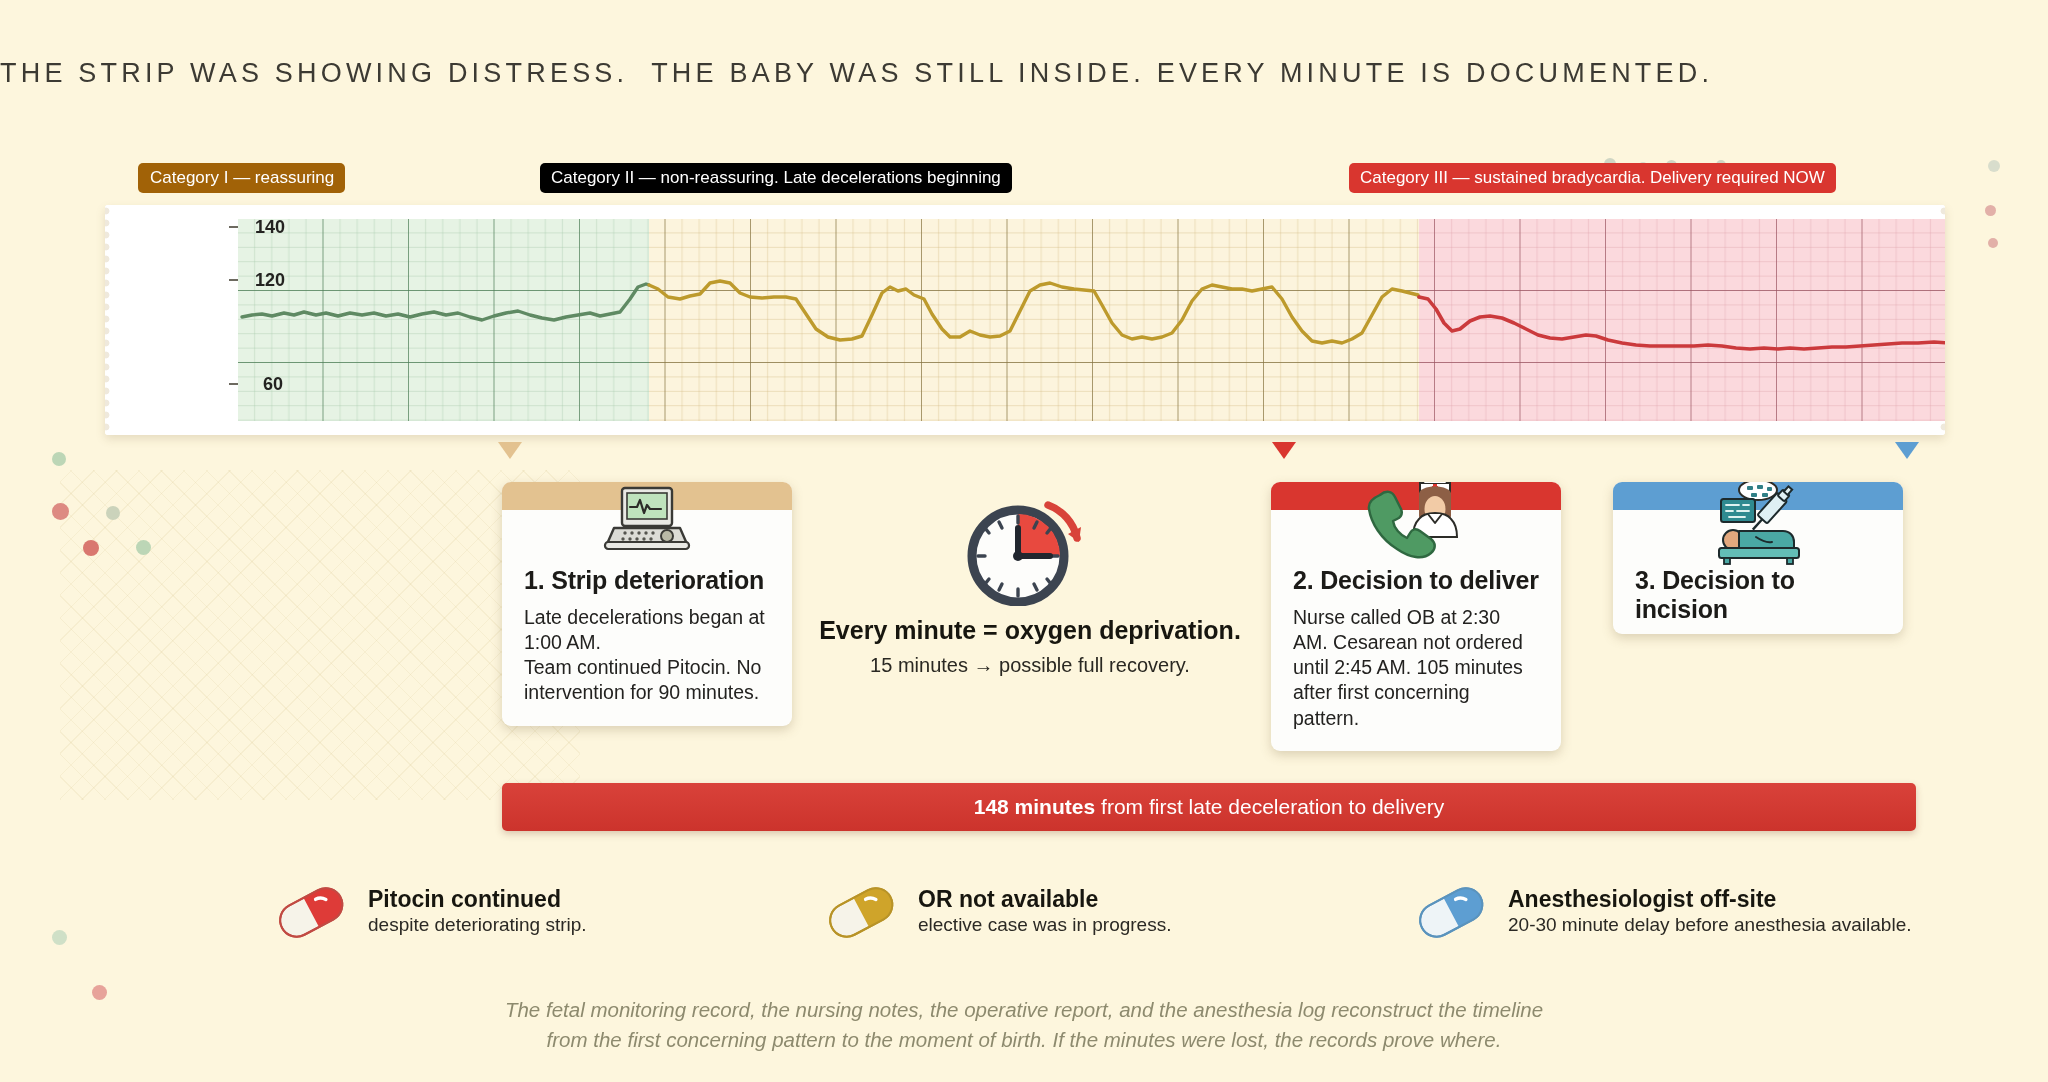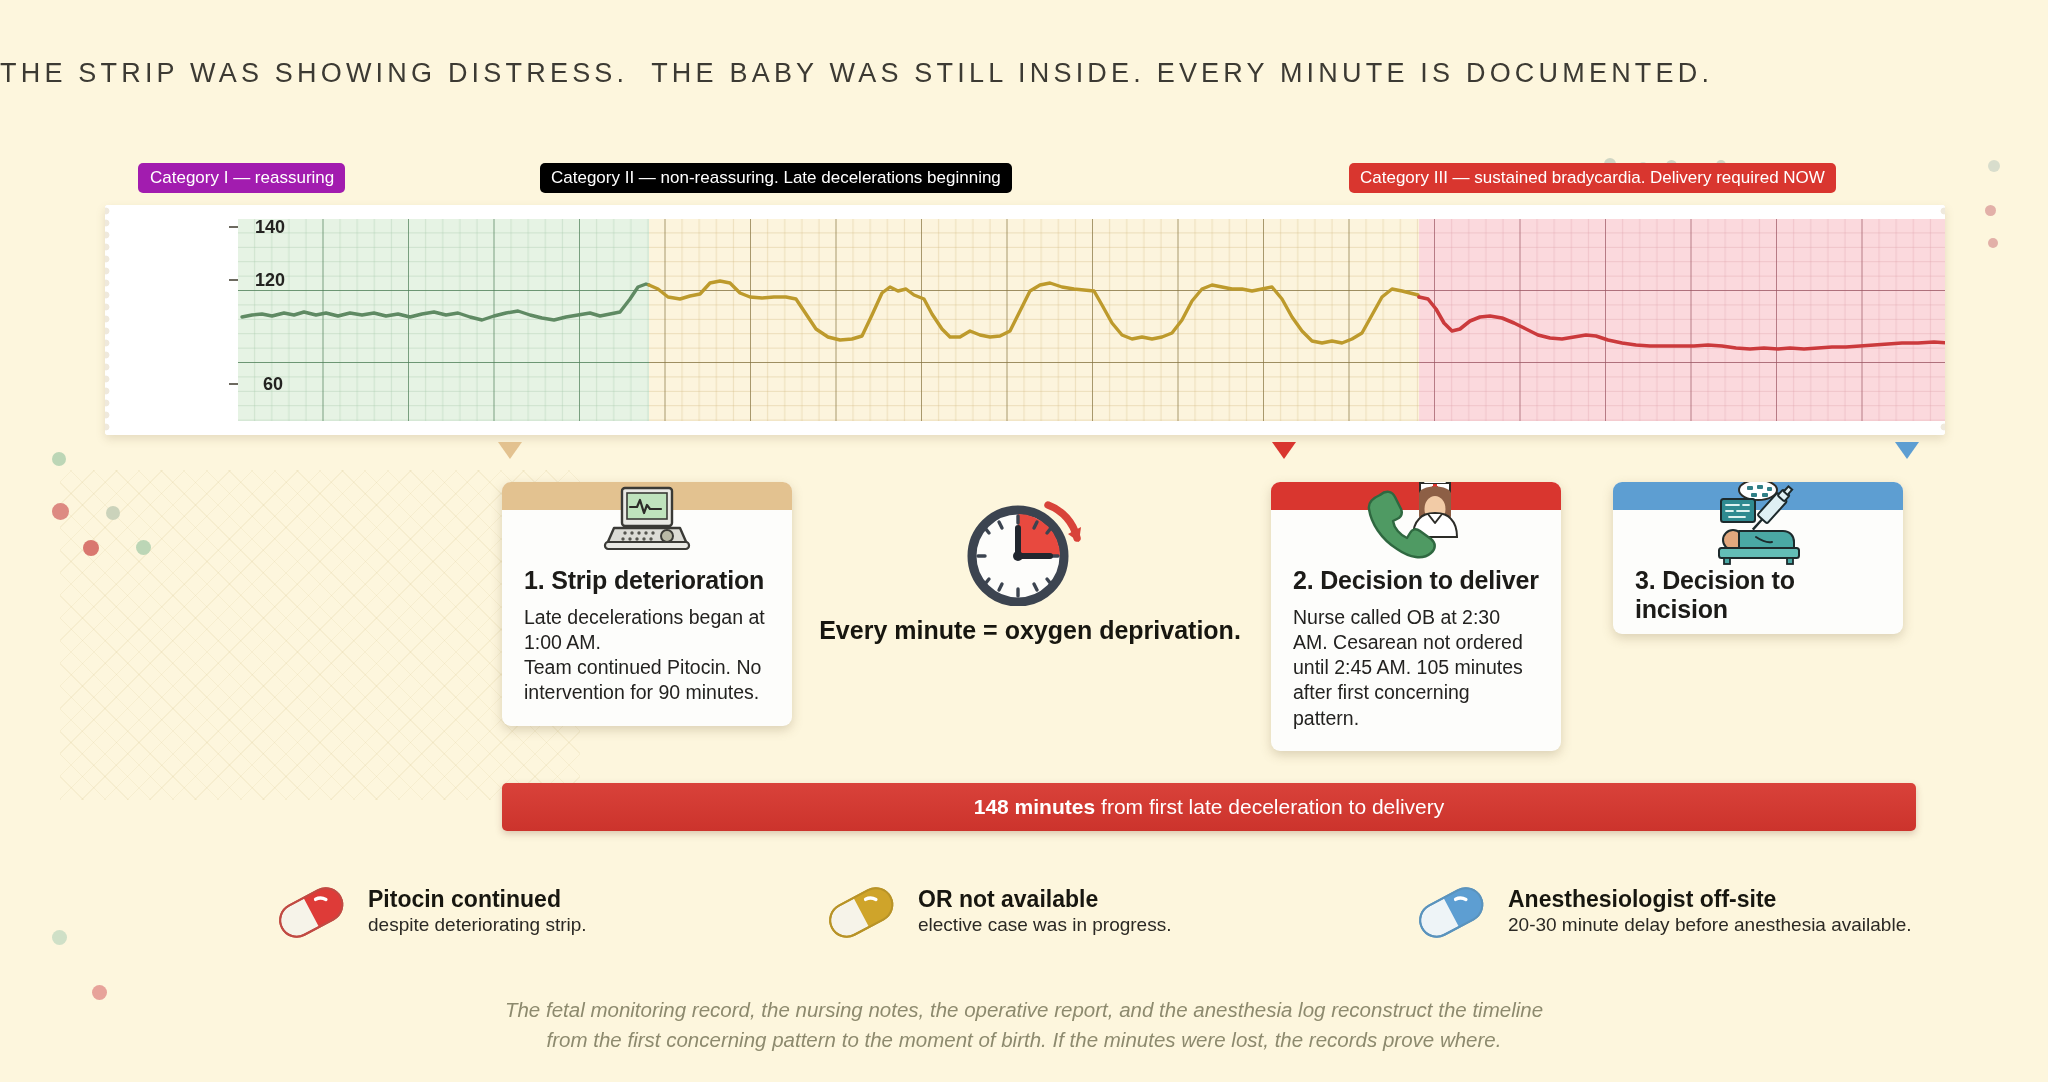--- a/index.html
+++ b/index.html
@@ -25,21 +25,21 @@
     font-family:"Liberation Sans", sans-serif;
     white-space:pre;
   }
 
   
   .tag{
     position:absolute;height:30px;line-height:30px;border-radius:5px;
     color:#fff;font-size:17px;padding:0 11px;box-sizing:border-box;
     white-space:nowrap;
   }
-  .tag.green{background:#a21caf;left:138px;top:163px;padding-left:12px;}
+  .tag.green{background:#a16207;left:138px;top:163px;padding-left:12px;}
   .tag.gold {background:#000000;left:540px;top:163px;}
   .tag.red  {background:#d9362f;left:1349px;top:163px;}
 
   
   .strip-wrap{
     position:absolute;left:105px;top:205px;width:1840px;height:230px;
     background:#fff;border-radius:3px;
     box-shadow:0 4px 10px rgba(120,100,60,.18);
     overflow:hidden;
   }
@@ -243,20 +243,21 @@
         <line x1="49" y1="24" x2="52" y2="30"></line>
       </g>
       <line x1="68" y1="58" x2="68" y2="30" stroke="#21262e" stroke-width="6" stroke-linecap="round"></line>
       <line x1="68" y1="58" x2="100" y2="58" stroke="#21262e" stroke-width="6" stroke-linecap="round"></line>
       <circle cx="68" cy="58" r="5" fill="#21262e"></circle>
       <path d="M98 7 A46 46 0 0 1 127 40" fill="none" stroke="#d8433a" stroke-width="7.5" stroke-linecap="round"></path>
       <path d="M118 36 L129 44 L131 29 Z" fill="#d8433a"></path>
     </svg>
   </div>
   <div class="hd">Every minute = oxygen deprivation.</div>
+  <div class="ln" style="margin-top:7px;">15 minutes → possible full recovery.</div>
 </div>
 
 <div class="card" style="left:1271px;top:482px;">
   <div class="bar" style="background:#d9362f;"></div>
   <div class="ico">
     <svg width="118" height="84" viewBox="0 0 118 84">
       <g>
         <path d="M63 2h30v9H63z" fill="#fff" stroke="#2c2c28" stroke-width="2"></path>
         <path d="M66 2c0-5 24-5 24 0" fill="#fff" stroke="#2c2c28" stroke-width="2"></path>
         <path d="M76 3h4v6h-4z" fill="#e0362f"></path>

